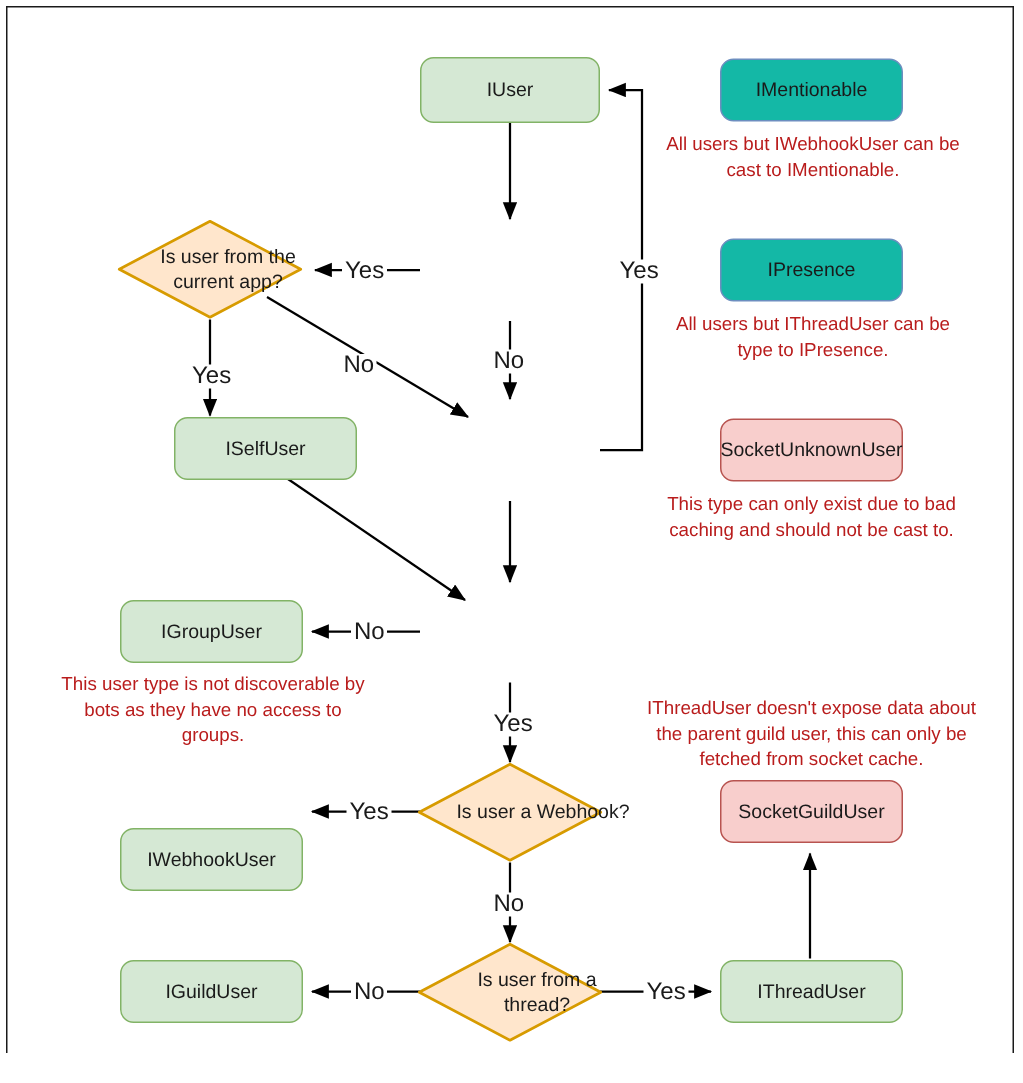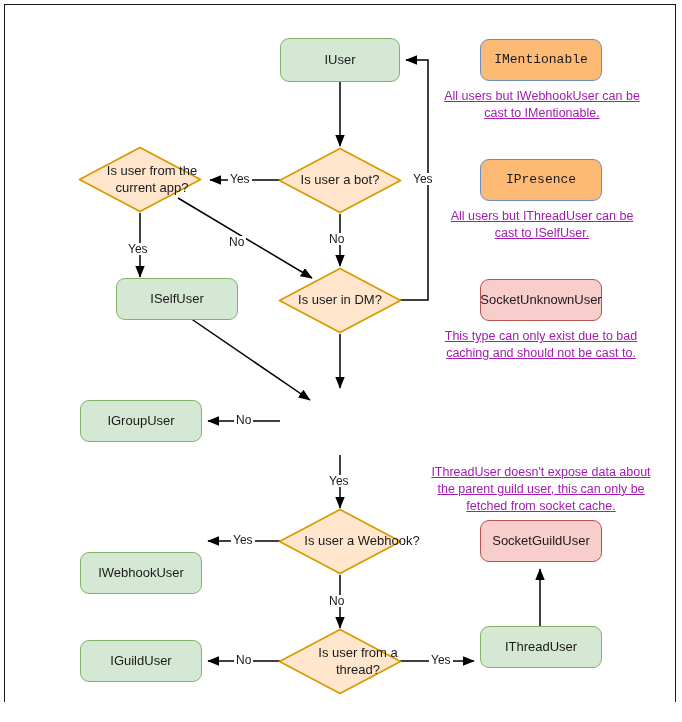--- a/index.html
+++ b/index.html
@@ -2,27 +2,27 @@
 <html><head>
 <meta charset="utf-8">
 <style>
   html,body{margin:0;padding:0;background:#ffffff;}
   body{width:682px;height:722px;font-family:"Liberation Sans",sans-serif;}
   #canvas{position:relative;width:682px;height:702px;overflow:hidden;background:#ffffff;}
   #frame{position:absolute;left:4px;top:4px;width:672px;height:713px;border:1px solid #1a1a1a;box-sizing:border-box;}
   .node{position:absolute;box-sizing:border-box;display:flex;align-items:center;justify-content:center;text-align:center;color:#1a1a1a;font-size:13px;line-height:1.25;}
   .rect{border-radius:9px;border:1.6px solid;}
   .green{background:#d5e8d4;border-color:#82b366;}
-  .blue{background:#fdba74;border-color:#6c8ebf;font-family:Liberation Mono, monospace;}
+  .blue{background:#14b8a6;border-color:#6c8ebf;}
   .red{background:#f8cecc;border-color:#b85450;}
   .diamond-wrap{position:absolute;}
   .diamond-wrap svg{position:absolute;left:0;top:0;}
   .diamond-label{position:absolute;left:0;top:0;width:100%;height:100%;display:flex;align-items:center;justify-content:center;text-align:center;font-size:13px;color:#1a1a1a;line-height:1.25;pointer-events:none;}
-  .note{position:absolute;text-align:center;font-size:12.5px;color:#a21caf;line-height:1.35;text-decoration:underline;}
-  .edge-label{position:absolute;font-size:12px;color:#1a1a1a;background:#ffffff;padding:0 2px;line-height:1;white-space:nowrap;text-align:center;}
+  .note{position:absolute;text-align:center;font-size:12.5px;color:#b91c1c;line-height:1.35;}
+  .edge-label{position:absolute;font-size:16px;color:#1a1a1a;background:#ffffff;padding:0 2px;line-height:1;white-space:nowrap;text-align:center;}
   #edges{position:absolute;left:0;top:0;width:682px;height:722px;pointer-events:none;}
 </style>
 </head>
 <body>
 
 <div id="canvas">
 
   <div id="frame"></div>
 
   <svg id="edges" viewBox="0 0 682 722">
@@ -60,44 +60,32 @@
 
     <path d="M400,661 L474,661" stroke="#000" stroke-width="1.5" fill="none" marker-end="url(#arrow)"></path>
 
     <path d="M540,639 L540,569" stroke="#000" stroke-width="1.5" fill="none" marker-end="url(#arrow)"></path>
   </svg>
 
   <div class="node rect green" style="left:280px;top:38px;width:120px;height:44px;">
     <span>IUser</span>
   </div>
 
-  <div class="diamond-wrap" style="left:278px;top:147px;width:124px;height:67px;">
-    <svg width="124" height="67">
-      <polygon points="62,1.5 122.5,33.5 62,65.5 1.5,33.5" fill="#ffe6cc" stroke="#d79b00" stroke-width="1.8" stroke-linejoin="round"></polygon>
-    </svg>
-    <div class="diamond-label">Is user a bot?</div>
-  </div>
 
   <div class="diamond-wrap" style="left:78px;top:146px;width:124px;height:67px;text-decoration:underline;">
     <svg width="124" height="67">
       <polygon points="62,1.5 122.5,33.5 62,65.5 1.5,33.5" fill="#ffe6cc" stroke="#d79b00" stroke-width="1.8" stroke-linejoin="round"></polygon>
     </svg>
     <div class="diamond-label" style="padding:0 12px;">Is user from the current app?</div>
   </div>
 
   <div class="node rect green" style="left:80px;top:278px;width:122px;height:42px;margin-left:36px;">
     <span>ISelfUser</span>
   </div>
 
-  <div class="diamond-wrap" style="left:278px;top:267px;width:124px;height:67px;">
-    <svg width="124" height="67">
-      <polygon points="62,1.5 122.5,33.5 62,65.5 1.5,33.5" fill="#ffe6cc" stroke="#d79b00" stroke-width="1.8" stroke-linejoin="round"></polygon>
-    </svg>
-    <div class="diamond-label">Is user in DM?</div>
-  </div>
 
   <div class="node rect green" style="left:80px;top:400px;width:122px;height:42px;">
     <span>IGroupUser</span>
   </div>
 
 
   <div class="node rect green" style="left:80px;top:520px;width:122px;height:42px;margin-top:32px;">
     <span>IWebhookUser</span>
   </div>
 
@@ -112,44 +100,45 @@
     <span>IGuildUser</span>
   </div>
 
   <div class="diamond-wrap" style="left:278px;top:628px;width:124px;height:67px;">
     <svg width="124" height="67">
       <polygon points="62,1.5 122.5,33.5 62,65.5 1.5,33.5" fill="#ffe6cc" stroke="#d79b00" stroke-width="1.8" stroke-linejoin="round"></polygon>
     </svg>
     <div class="diamond-label" style="padding:0 18px;">Is user from a thread?</div>
   </div>
 
-  <div class="node rect green" style="left:480px;top:626px;width:122px;height:42px;">
+  <div class="node rect green" style="left:480px;top:640px;width:122px;height:42px;">
     <span>IThreadUser</span>
   </div>
 
   <div class="node rect blue" style="left:480px;top:39px;width:122px;height:42px;">
     <span>IMentionable</span>
   </div>
   <div class="note" style="left:438px;top:88px;width:208px;">All users but IWebhookUser can be cast to IMentionable.</div>
 
   <div class="node rect blue" style="left:480px;top:159px;width:122px;height:42px;">
     <span>IPresence</span>
   </div>
-  <div class="note" style="left:438px;top:208px;width:208px;">All users but IThreadUser can be cast to ISelfUser.</div>
+  <div class="note" style="left:438px;top:208px;width:208px;">All users but IThreadUser can be type to IPresence.</div>
 
   <div class="node rect red" style="left:480px;top:279px;width:122px;height:42px;">
     <span>SocketUnknownUser</span>
   </div>
   <div class="note" style="left:428px;top:464px;width:226px;">IThreadUser doesn't expose data about the parent guild user, this can only be fetched from socket cache.</div>
 
   <div class="note" style="left:432px;top:328px;width:218px;">This type can only exist due to bad caching and should not be cast to.</div>
   <div class="node rect red" style="left:480px;top:520px;width:122px;height:42px;">
     <span>SocketGuildUser</span>
   </div>
 
+  <div class="note" style="left:36px;top:448px;width:212px;">This user type is not discoverable by bots as they have no access to groups.</div>
 
   <div class="edge-label" style="left:228px;top:173px;">Yes</div>
   <div class="edge-label" style="left:327px;top:233px;">No</div>
   <div class="edge-label" style="left:411px;top:173px;">Yes</div>
   <div class="edge-label" style="left:126px;top:243px;">Yes</div>
   <div class="edge-label" style="left:227px;top:236px;">No</div>
   <div class="edge-label" style="left:234px;top:414px;">No</div>
   <div class="edge-label" style="left:327px;top:475px;">Yes</div>
   <div class="edge-label" style="left:231px;top:534px;">Yes</div>
   <div class="edge-label" style="left:327px;top:595px;">No</div>

